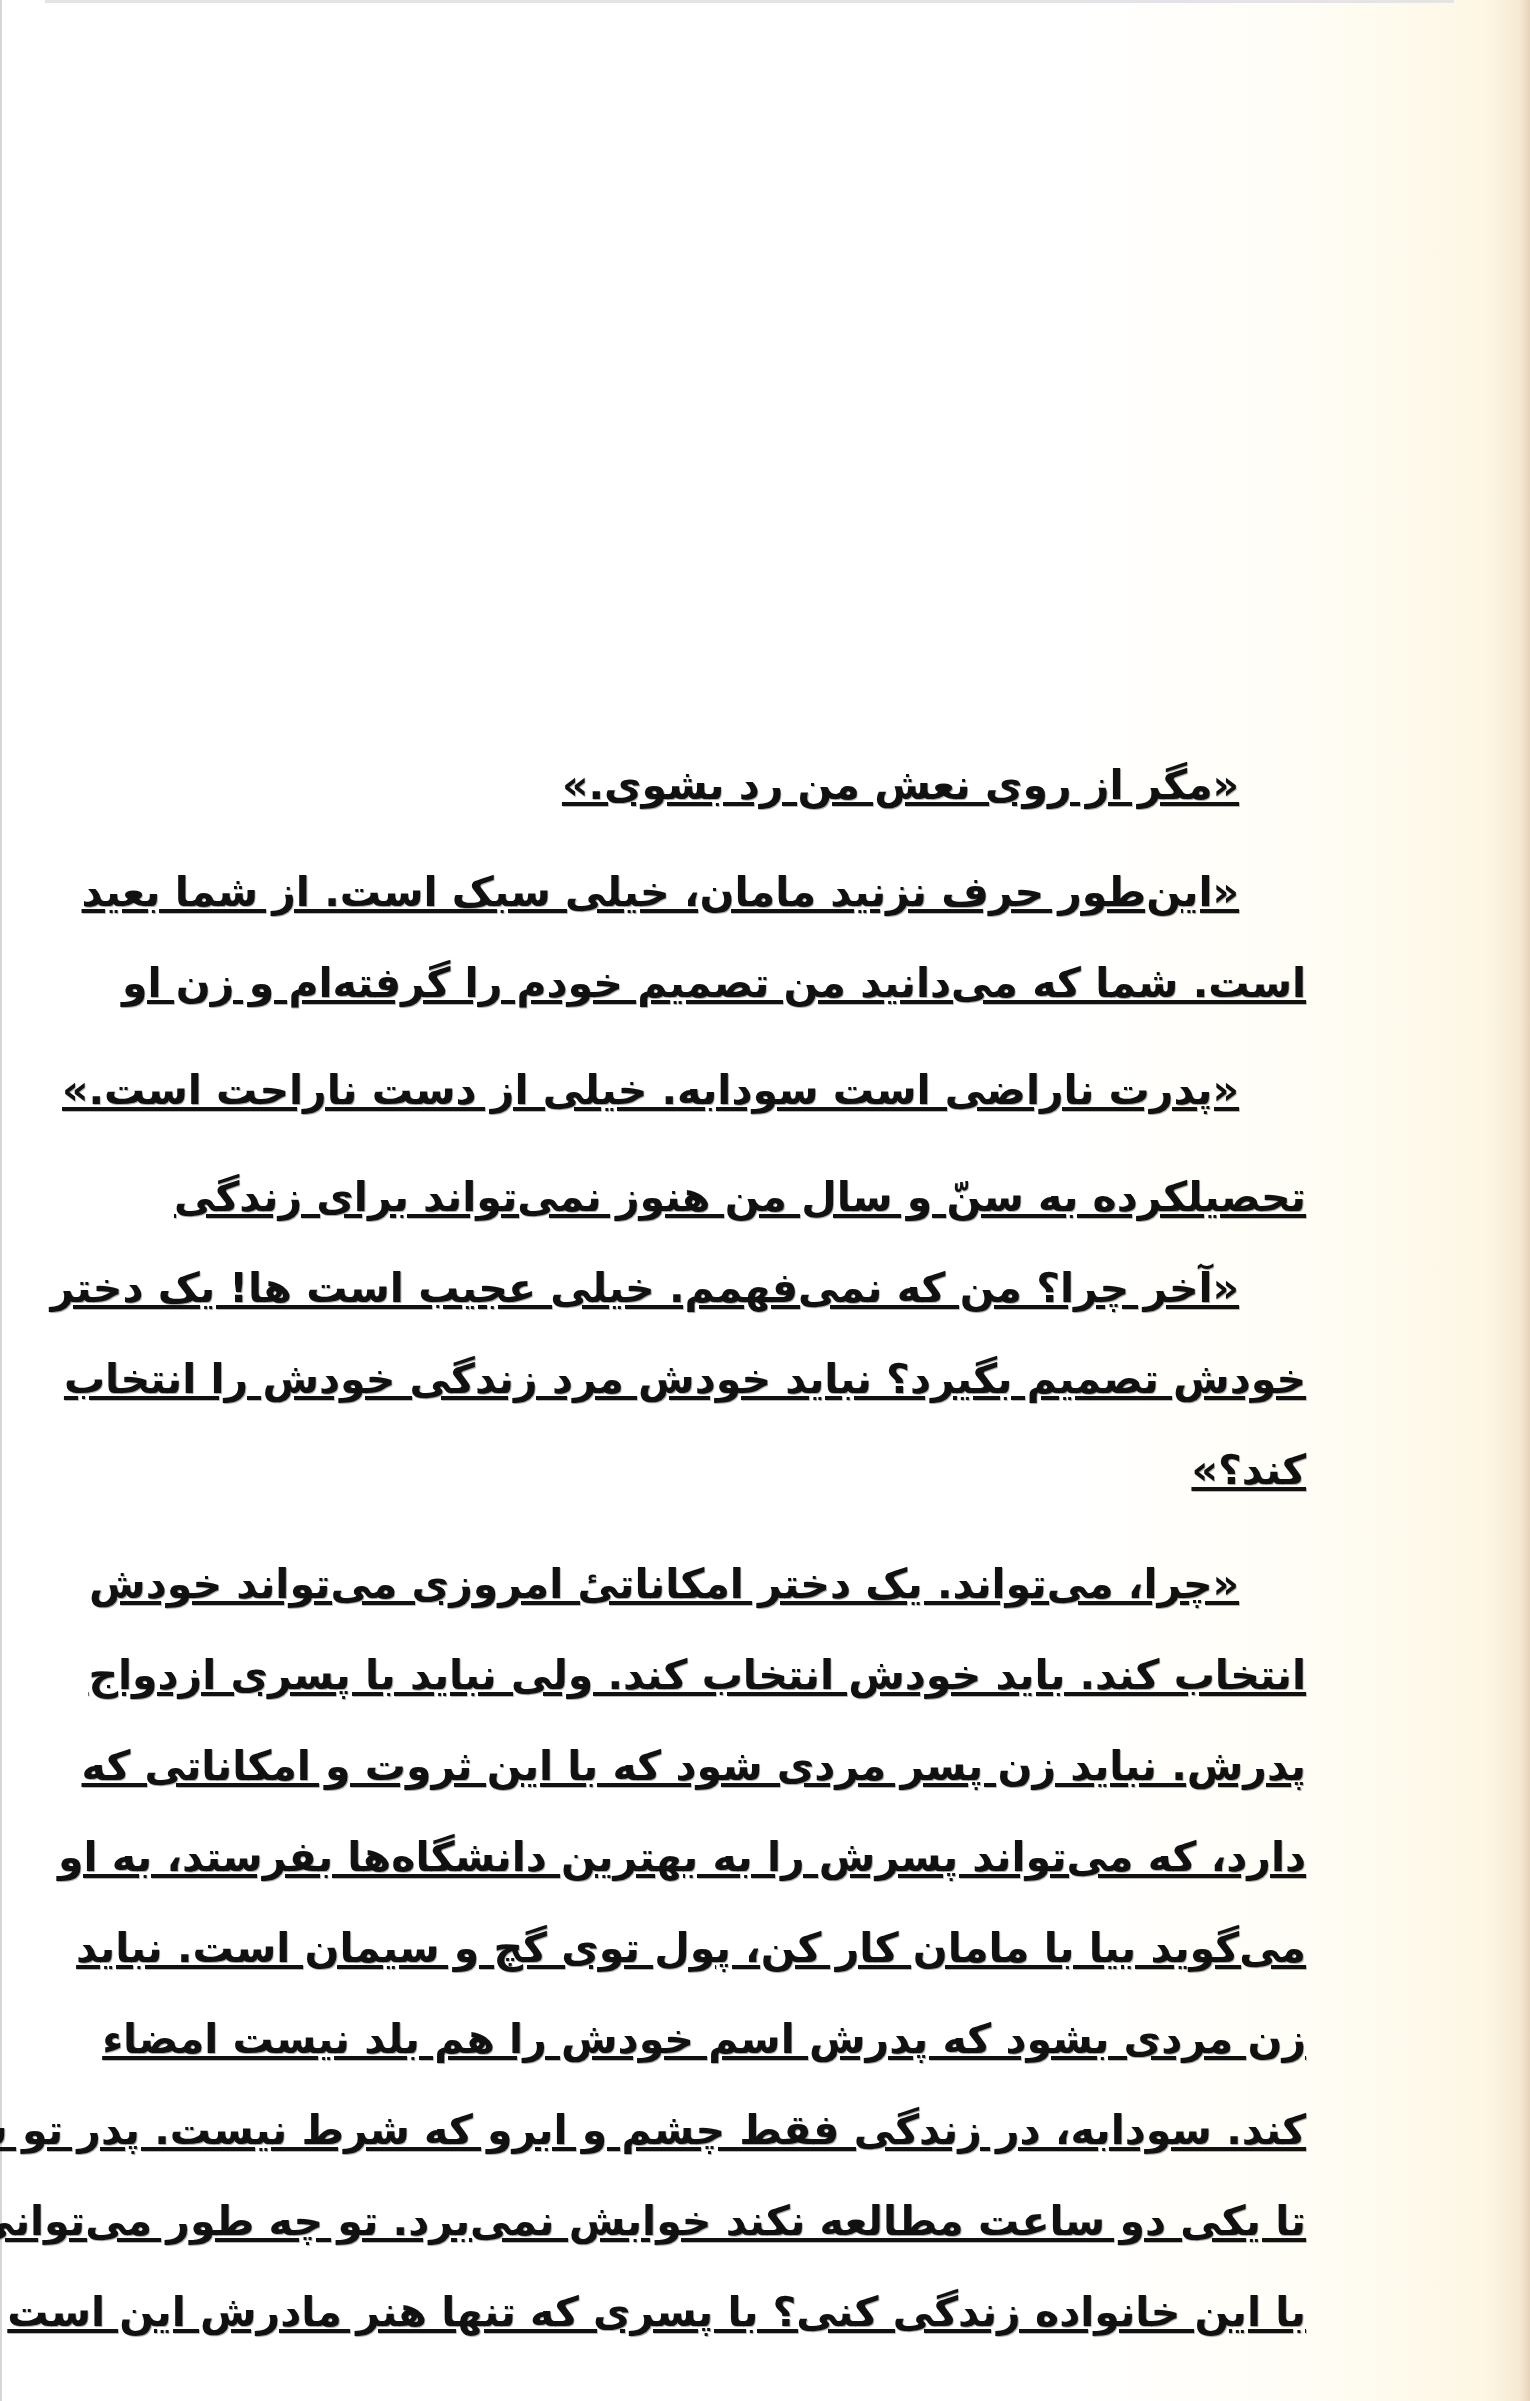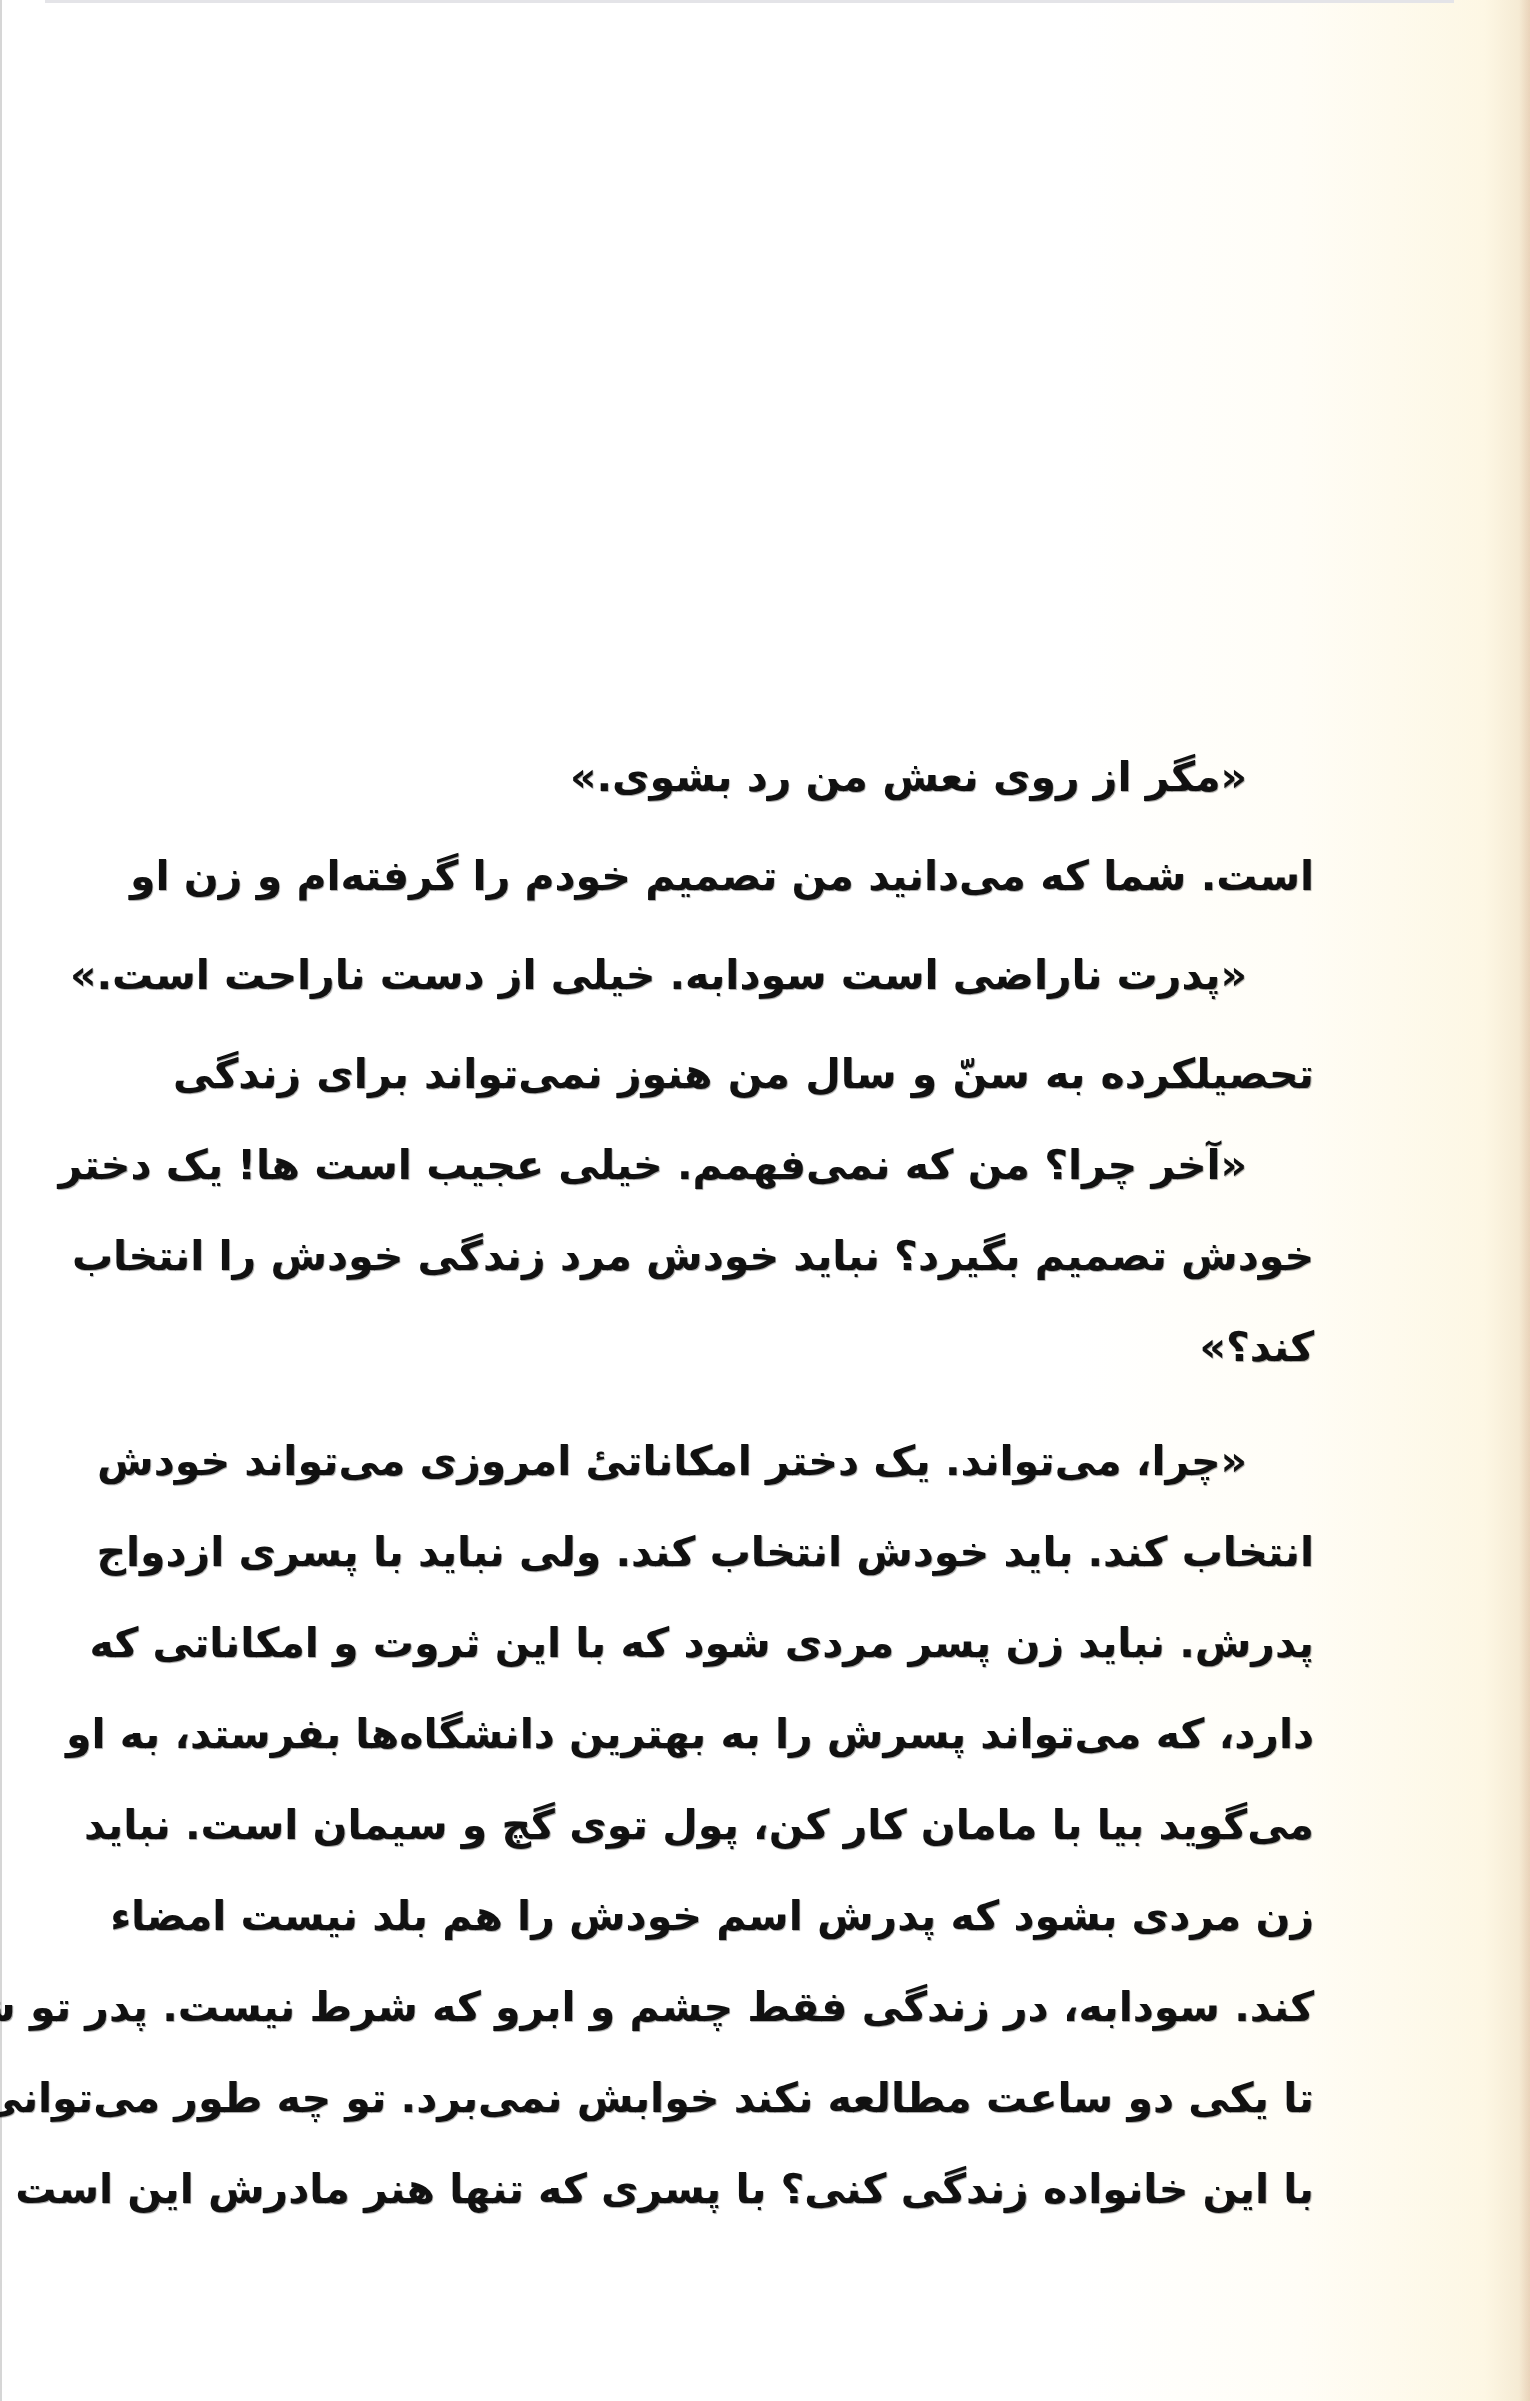--- a/index.html
+++ b/index.html
@@ -41,22 +41,23 @@
       direction: rtl;
       text-align: justify;
       text-align-last: right;
       font-weight: bold;
       font-size: 41px;
       line-height: 91px;
       letter-spacing: 0;
       text-shadow: 0.8px 0.8px 0.8px rgba(0,0,0,0.35);
     }
     .para {
-      margin: 8px;
+      margin: 16px;
       text-indent: 67px;
+      text-decoration: underline;
     }
     .para.gap-before {
       margin-top: 23px;
     }
     .line {
       display: block;
       white-space: nowrap;
       text-align: justify;
       text-align-last: justify;
       text-indent: 0;
@@ -75,20 +76,21 @@
 <div class="page-edge-right"></div>
 <div class="top-bleed"></div>
 
 <div class="text-block">
 
   <p class="para">
     <span class="line first last">«مگر از روی نعش من رد بشوی.»</span>
   </p>
 
   <p class="para">
+    <span class="line first">«این‌طور حرف نزنید مامان، خیلی سبک است. از شما بعید</span>
     <span class="line">است. شما که می‌دانید من تصمیم خودم را گرفته‌ام و زن او</span>
   </p>
 
   <p class="para">
     <span class="line first last">«پدرت ناراضی است سودابه. خیلی از دست ناراحت است.»</span>
   </p>
 
   <p class="para">
     <span class="line">تحصیلکرده به سنّ و سال من هنوز نمی‌تواند برای زندگی</span>
     <span class="line first">«آخر چرا؟ من که نمی‌فهمم. خیلی عجیب است ها! یک دختر</span>

